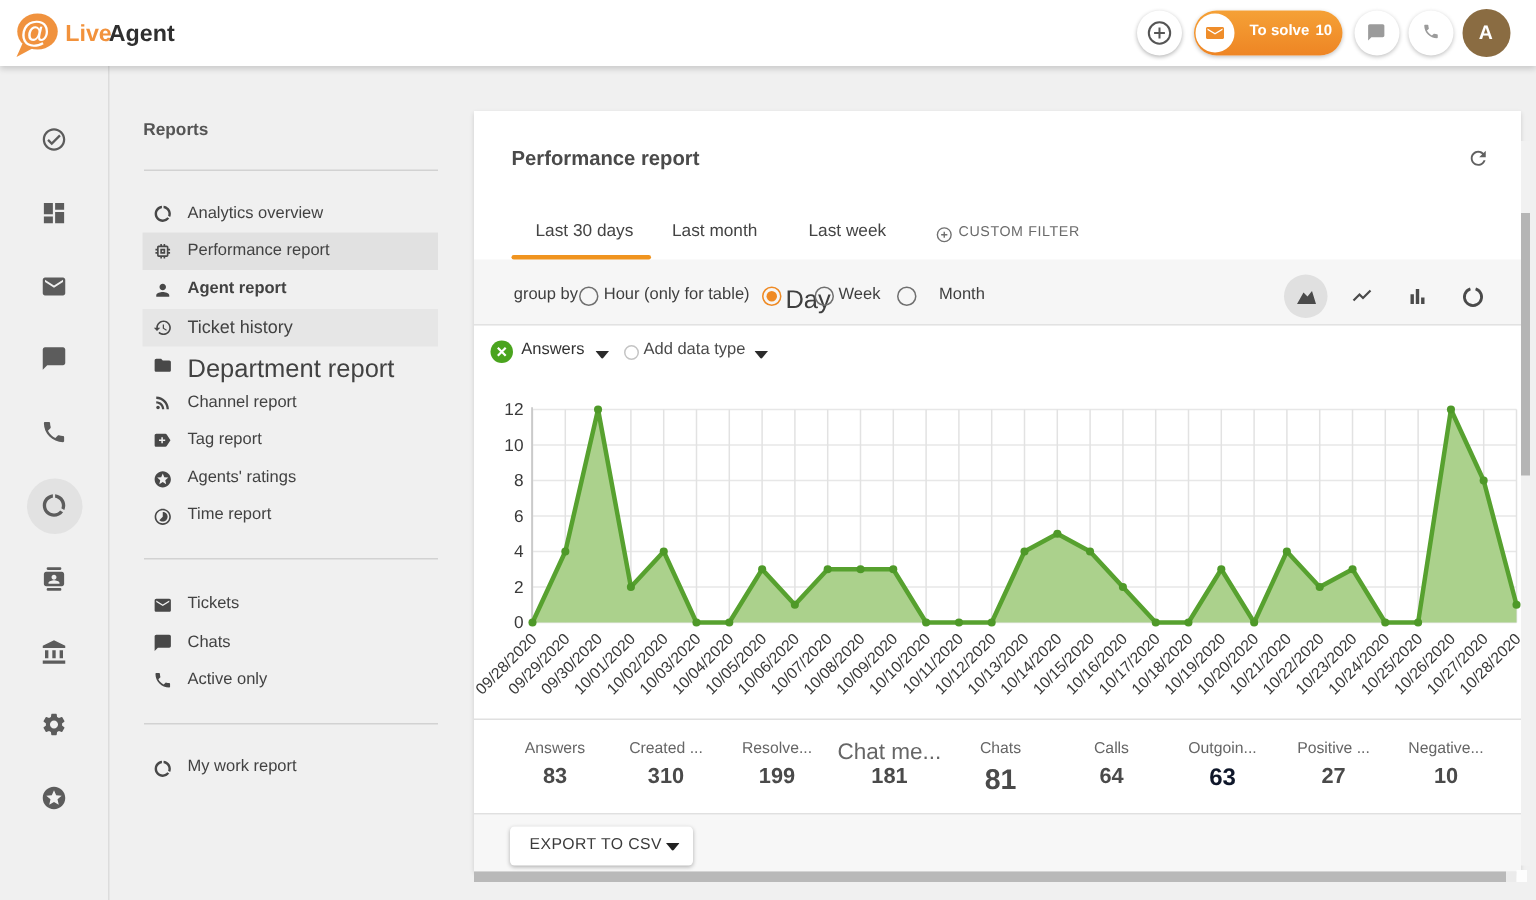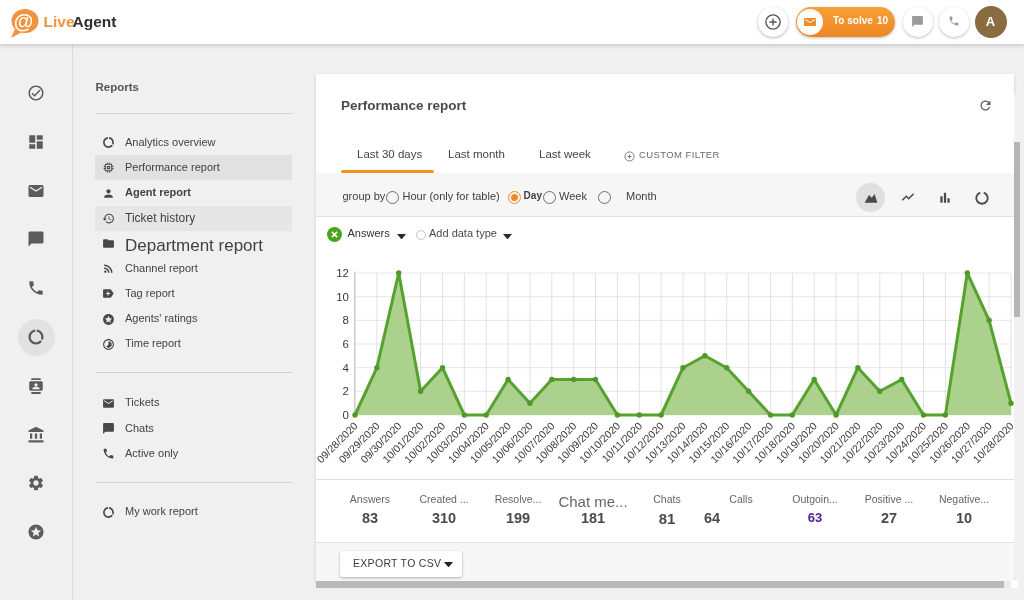--- a/index.html
+++ b/index.html
@@ -145,21 +145,21 @@
   <circle cx="12" cy="12" r="10" fill="none" stroke="#707070" stroke-width="2"></circle>
   <path d="M12 7.5v9M7.5 12h9" stroke="#707070" stroke-width="2"></path>
 </svg>
 <div class="abs" style="left:639px;top:150.2px;font-size:9.5px;font-weight:normal;color:#6b6b6b;z-index:5;letter-spacing:0.4px;">CUSTOM FILTER</div>
 <div class="abs" style="left:316px;top:173px;width:698px;height:44px;background:#f6f6f6;border-bottom:1px solid #e2e2e2;z-index:2;"></div>
 <div class="abs" style="left:342.5px;top:191.0px;font-size:11px;font-weight:normal;color:#3f3f3f;z-index:5;">group by</div>
 <div class="abs" style="left:385.7px;top:191.0px;width:13px;height:13px;border-radius:50%;border:1.5px solid #6f6f6f;z-index:5;"></div>
 <div class="abs" style="left:402.5px;top:191.0px;font-size:11px;font-weight:normal;color:#3f3f3f;z-index:5;">Hour (only for table)</div>
 <div class="abs" style="left:507.5px;top:191.0px;width:13px;height:13px;border-radius:50%;border:1.5px solid #ef8a24;z-index:5;"></div>
 <div class="abs" style="left:510.5px;top:194.0px;width:7px;height:7px;border-radius:50%;background:#ef8a24;z-index:6;"></div>
-<div class="abs" style="left:523.6px;top:191.0px;font-size:10px;font-weight:bold;color:#3f3f3f;z-index:5;">Day</div>
+<div class="abs" style="left:523.6px;top:191.0px;font-size:17px;font-weight:normal;color:#3f3f3f;z-index:5;">Day</div>
 <div class="abs" style="left:543.0px;top:191.0px;width:13px;height:13px;border-radius:50%;border:1.5px solid #6f6f6f;z-index:5;"></div>
 <div class="abs" style="left:559px;top:191.0px;font-size:11px;font-weight:normal;color:#3f3f3f;z-index:5;">Week</div>
 <div class="abs" style="left:598.0px;top:191.0px;width:13px;height:13px;border-radius:50%;border:1.5px solid #6f6f6f;z-index:5;"></div>
 <div class="abs" style="left:614px;top:191.0px;font-size:11px;font-weight:normal;color:#3f3f3f;z-index:5;padding-left:12px;">Month</div>
 <div class="abs" style="left:856px;top:183px;width:29px;height:29px;border-radius:50%;background:#e0e0e0;z-index:4;"></div>
 <svg class="abs" style="left:862.5px;top:190px;z-index:5;" width="16" height="16" viewBox="0 0 24 24">
     <path fill="#4a4a4a" d="M2.5 19 L9 7.5 L13 11.5 L17.5 6 L21.5 19 Z"></path>
   </svg>
 <svg class="abs" style="left:899.5px;top:190px;z-index:5;" width="16" height="16" viewBox="0 0 24 24">
     <path fill="none" stroke="#4a4a4a" stroke-width="2.2" d="M3.5 15.5 L9.5 9.5 L13 13 L20.5 5.5"></path>
@@ -263,25 +263,25 @@
 <div class="abs" style="left:316px;top:542px;width:698px;height:1px;background:#e0e0e0;z-index:3;"></div>
 <div class="abs" style="left:333px;top:494px;width:74px;text-align:center;font-size:10.5px;color:#666;z-index:5;line-height:1;">Answers</div>
 <div class="abs" style="left:333px;top:511px;width:74px;text-align:center;font-size:14.5px;font-weight:bold;color:#4a4a4a;z-index:5;line-height:1;">83</div>
 <div class="abs" style="left:407px;top:494px;width:74px;text-align:center;font-size:10.5px;color:#666;z-index:5;line-height:1;">Created ...</div>
 <div class="abs" style="left:407px;top:511px;width:74px;text-align:center;font-size:14.5px;font-weight:bold;color:#4a4a4a;z-index:5;line-height:1;">310</div>
 <div class="abs" style="left:481px;top:494px;width:74px;text-align:center;font-size:10.5px;color:#666;z-index:5;line-height:1;">Resolve...</div>
 <div class="abs" style="left:481px;top:511px;width:74px;text-align:center;font-size:14.5px;font-weight:bold;color:#4a4a4a;z-index:5;line-height:1;">199</div>
 <div class="abs" style="left:556px;top:494px;width:74px;text-align:center;font-size:15px;color:#666;z-index:5;line-height:1;">Chat me...</div>
 <div class="abs" style="left:556px;top:511px;width:74px;text-align:center;font-size:14.5px;font-weight:bold;color:#4a4a4a;z-index:5;line-height:1;">181</div>
 <div class="abs" style="left:630px;top:494px;width:74px;text-align:center;font-size:10.5px;color:#666;z-index:5;line-height:1;">Chats</div>
-<div class="abs" style="left:630px;top:511px;width:74px;text-align:center;font-size:15px;font-weight:bold;color:#4a4a4a;z-index:5;line-height:1;">81</div>
+<div class="abs" style="left:630px;top:511px;width:74px;text-align:center;font-size:19px;font-weight:bold;color:#4a4a4a;z-index:5;line-height:1;">81</div>
 <div class="abs" style="left:704px;top:494px;width:74px;text-align:center;font-size:10.5px;color:#666;z-index:5;line-height:1;">Calls</div>
-<div class="abs" style="left:704px;top:511px;width:74px;font-size:14.5px;font-weight:bold;color:#4a4a4a;z-index:5;line-height:1;">64</div>
+<div class="abs" style="left:704px;top:511px;width:74px;text-align:center;font-size:14.5px;font-weight:bold;color:#4a4a4a;z-index:5;line-height:1;">64</div>
 <div class="abs" style="left:778px;top:494px;width:74px;text-align:center;font-size:10.5px;color:#666;z-index:5;line-height:1;">Outgoin...</div>
-<div class="abs" style="left:778px;top:511px;width:74px;text-align:center;font-size:13px;font-weight:bold;color:#4c1d95;z-index:5;line-height:1;">63</div>
+<div class="abs" style="left:778px;top:511px;width:74px;text-align:center;font-size:16px;font-weight:bold;color:#0f172a;z-index:5;line-height:1;">63</div>
 <div class="abs" style="left:852px;top:494px;width:74px;text-align:center;font-size:10.5px;color:#666;z-index:5;line-height:1;">Positive ...</div>
 <div class="abs" style="left:852px;top:511px;width:74px;text-align:center;font-size:14.5px;font-weight:bold;color:#4a4a4a;z-index:5;line-height:1;">27</div>
 <div class="abs" style="left:927px;top:494px;width:74px;text-align:center;font-size:10.5px;color:#666;z-index:5;line-height:1;">Negative...</div>
 <div class="abs" style="left:927px;top:511px;width:74px;text-align:center;font-size:14.5px;font-weight:bold;color:#4a4a4a;z-index:5;line-height:1;">10</div>
 <div class="abs" style="left:316px;top:543px;width:698px;height:38px;background:#f7f7f7;z-index:2;"></div>
 <div class="abs" style="left:340px;top:551px;width:122px;height:26px;background:#fff;border-radius:3px;box-shadow:0 1px 3px rgba(0,0,0,0.3);z-index:4;"></div>
 <div class="abs" style="left:353px;top:557.8px;font-size:10.5px;font-weight:normal;color:#3a3a3a;z-index:5;letter-spacing:0.3px;">EXPORT TO CSV</div>
 <svg class="abs" style="left:444px;top:561.5px;z-index:5;" width="9" height="5.5" viewBox="0 0 10 6">
     <path d="M0 0 L10 0 L5 6 Z" fill="#222"></path>
   </svg>

